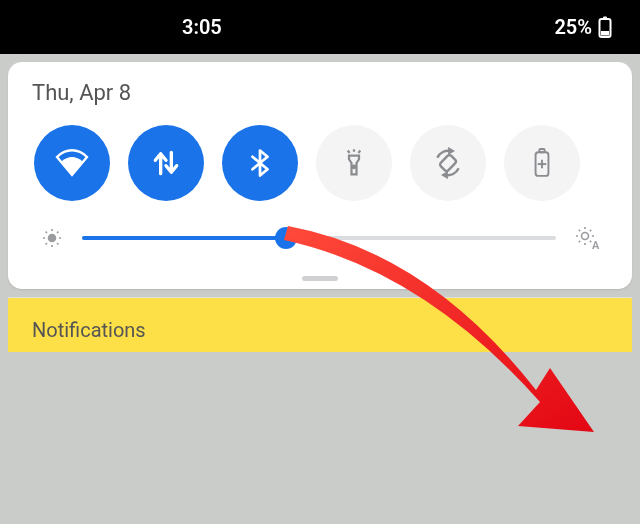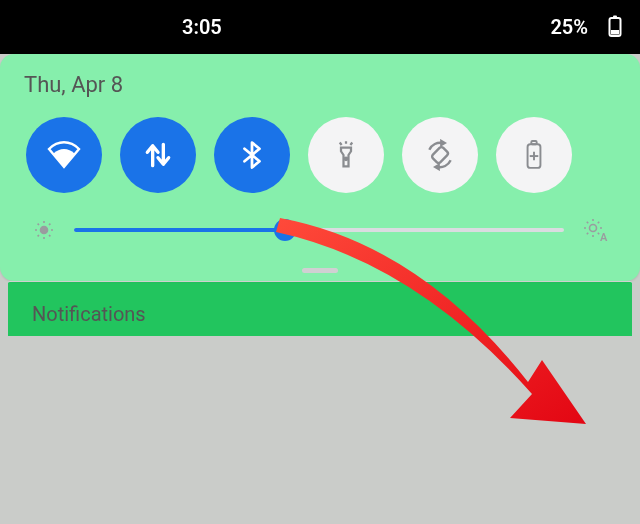--- a/index.html
+++ b/index.html
@@ -1,37 +1,37 @@
 <!DOCTYPE html>
 <html><head>
   <meta charset="utf-8">
   <style>
     *{box-sizing:border-box;font-family:-apple-system,BlinkMacSystemFont,'Segoe UI',Roboto,sans-serif}
     body{margin:0;width:640px;height:524px;background:#caccc9;overflow:hidden}
     .status-bar{background:#000;height:54px;display:flex;align-items:center;color:#fff;font-size:20px;font-weight:600;padding:0 12px}
     .status-bar .time{margin-left:170px}
     .status-bar .spacer{flex:1}
-    .status-bar .batt{display:flex;align-items:flex-start;gap:20px;margin-left:auto;margin-right:6px}
-    .panel{background:#86efac;border-radius:14px;padding:18px 24px 10px;position:relative;box-shadow:0 1px 2px rgba(0,0,0,.1)}
+    .status-bar .batt{display:flex;align-items:center;gap:6px;margin-left:auto;margin-right:16px}
+    .panel{background:#ffffff;margin:8px;border-radius:14px;padding:18px 24px 10px;position:relative;box-shadow:0 1px 2px rgba(0,0,0,.1)}
     .row1{display:flex;align-items:center;justify-content:space-between;margin-bottom:20px}
     .date{font-size:22px;color:#555}
     .sbar-icons{display:flex;align-items:center;gap:6px}
     .volte-badge{width:34px;height:20px;border:2px solid #000;border-radius:3px;display:flex;flex-direction:column;justify-content:center;align-items:center;font-size:7px;font-weight:900;line-height:1;color:#000;letter-spacing:-.3px;padding:0}
     .tiles{display:flex;gap:18px;margin-bottom:24px;padding:0 2px}
     .tile{width:76px;height:76px;border-radius:50%;display:flex;align-items:center;justify-content:center;flex-shrink:0}
     .tile.on{background:#1a73e8}
     .tile.off{background:#f4f4f5}
     .br-row{display:flex;align-items:center;gap:18px;padding:0 8px;margin-bottom:28px}
     .br-slider{flex:1;height:4px;background:#dadce0;border-radius:2px;position:relative}
     .br-fill{height:100%;background:#1a73e8;border-radius:2px}
     .br-thumb{width:22px;height:22px;background:#1a73e8;border-radius:50%;position:absolute;top:-9px;transform:translateX(-50%)}
     .carrier-row{display:flex;align-items:center;justify-content:space-between;padding:4px 4px 24px}
     .carrier{font-size:20px;color:#555}
     .handle{position:absolute;bottom:8px;left:50%;transform:translateX(-50%);width:36px;height:5px;background:#d0d0d2;border-radius:3px}
-    .notif-card{background:#22c55e;margin:0 8px;border-radius:2px 2px 0 0;padding:20px 24px 10px;font-size:20px;color:#555;border-top:1px solid #e0e0e0}
+    .notif-card{background:#fde047;margin:0 8px;border-radius:2px 2px 0 0;padding:20px 24px 10px;font-size:20px;color:#555;border-top:1px solid #e0e0e0}
     .callout{position:absolute;pointer-events:none;z-index:10}
   </style>
 </head>
 <body>
 
 <div class="status-bar">
   <span class="time">3:05</span>
   <span class="spacer"></span>
   <span class="batt">
     <span>25%</span>

